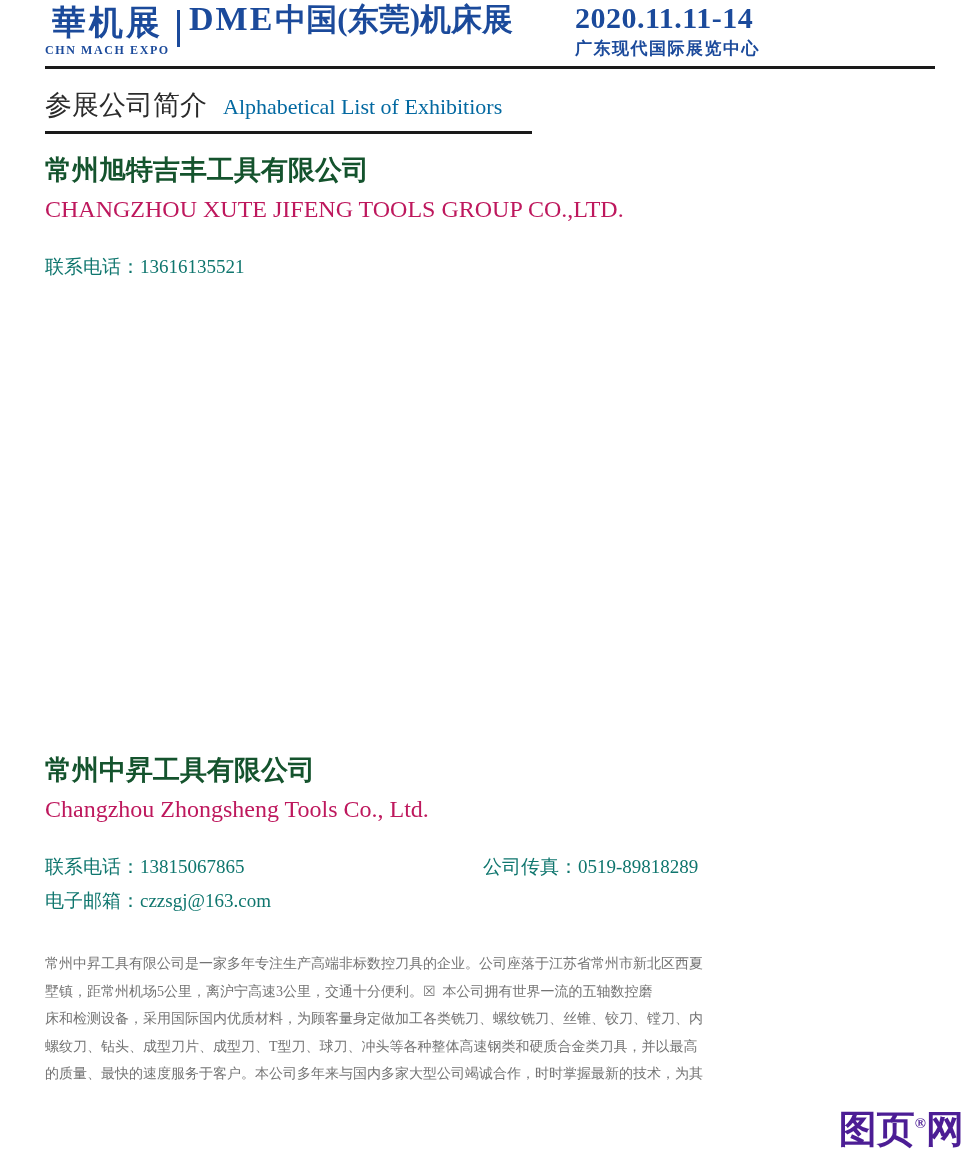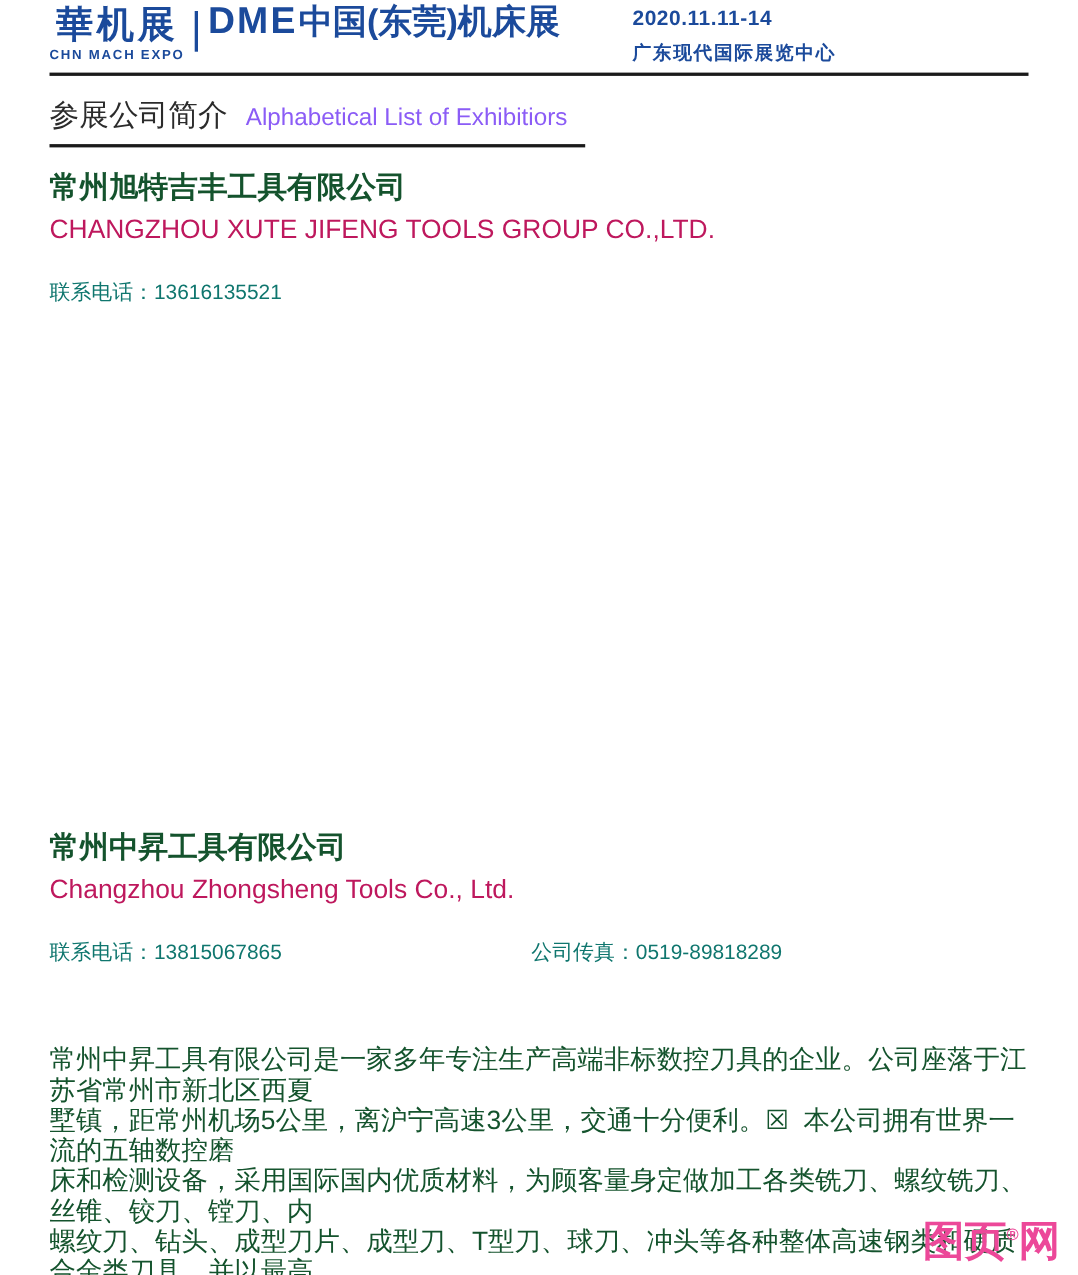--- a/index.html
+++ b/index.html
@@ -1,53 +1,53 @@
 <!DOCTYPE html>
 <html><head>
 <meta charset="utf-8">
 <style>
   * { margin:0; padding:0; box-sizing:border-box; }
   html,body { background:#ffffff; }
   body { font-family:"Liberation Sans","DejaVu Sans",sans-serif; }
-  .page { position:relative; width:980px; height:1159px; background:#ffffff; overflow:hidden; }
+  .page { position:relative; width:980px; height:1159px; background:#ffffff; overflow:hidden;font-family:Liberation Serif, serif; }
 
   
   .hdr-left { position:absolute; left:45px; top:5px; text-align:center; color:#1b4a9b; }
   .hdr-left .logo-cn { font-size:34px; font-weight:900; line-height:36px; letter-spacing:3px; }
   .hdr-left .logo-sub { font-size:12px; font-weight:700; letter-spacing:1.6px; margin-top:2px; }
   .vsep { position:absolute; left:177px; top:10px; width:3px; height:37px; background:#1b4a9b; }
   .hdr-main { position:absolute; left:189px; top:1px; color:#1b4a9b; }
   .hdr-main .brand-top { font-size:31px; font-weight:800; line-height:36px; white-space:nowrap; }
   .hdr-main .dme { font-weight:900; font-size:34px; letter-spacing:2px; margin-right:1px; }
   .hdr-main .brand-sub { font-size:16px; font-weight:600; margin-top:1px; letter-spacing:0.3px; white-space:nowrap; }
   .hdr-right { position:absolute; left:575px; top:1px; color:#1b4a9b; }
-  .hdr-right .date { font-size:19px; font-weight:800; line-height:34px; letter-spacing:0.5px; white-space:nowrap; }
+  .hdr-right .date { font-size:30px; font-weight:800; line-height:34px; letter-spacing:0.5px; white-space:nowrap; }
   .hdr-right .venue { font-size:17px; font-weight:600; margin-top:2px; letter-spacing:1.5px; white-space:nowrap; }
 
   .top-rule { position:absolute; left:45px; top:66px; width:890px; height:3px; background:#1a1a1a; }
 
   
   .section-title { position:absolute; left:45px; top:88px; display:inline-block; padding-bottom:9px; border-bottom:3px solid #1a1a1a; min-width:487px; }
   .st-cn { font-size:27px; color:#2b2b2b; line-height:34px; }
-  .st-en { font-size:22px; color:#8b5cf6; margin-left:12px; }
+  .st-en { font-size:22px; color:#0369a1; margin-left:12px; }
 
   
   .company { position:absolute; left:45px; width:892px; }
   .company-0 { top:152px; }
   .company-1 { top:752px; }
   .name-cn { font-size:27px; font-weight:700; color:#14532d; line-height:36px; }
   .name-en { font-size:24px; font-weight:400; color:#be185d; line-height:30px; margin-top:6px; }
   .contacts { position:relative; margin-top:26px; }
   .contact-col { position:absolute; top:0; left:0; }
   .contact-col.right { left:438px; }
   .contacts { height:68px; }
   .contact-line { font-size:19px; color:#0f766e; line-height:34px; white-space:nowrap; }
 
   .desc { margin-top:32px; }
-  .desc-line { font-size:24px; color:#14532d; line-height:27.5px; white-space:pre-wrap; }
+  .desc-line { font-size:14px; color:#737373; line-height:27.5px; white-space:pre-wrap; }
 
   
   .watermark { position:absolute; right:16px; bottom:8px; font-size:38px; font-weight:700; line-height:1.1; white-space:nowrap; }
   .watermark .reg { font-size:15px; vertical-align:super; line-height:0; }
 </style>
 </head>
 <body>
 
 <div class="page">
 
@@ -84,32 +84,33 @@
       </div>
     </div>
   </div>
 
   <div class="company company-1">
     <div class="name-cn">常州中昇工具有限公司</div>
     <div class="name-en">Changzhou Zhongsheng Tools Co., Ltd.</div>
     <div class="contacts">
       <div class="contact-col left">
         <div class="contact-line">联系电话：13815067865</div>
+        <div class="contact-line">电子邮箱：czzsgj@163.com</div>
       </div>
       <div class="contact-col right">
         <div class="contact-line">公司传真：0519-89818289</div>
       </div>
     </div>
     <div class="desc">
       <div class="desc-line">常州中昇工具有限公司是一家多年专注生产高端非标数控刀具的企业。公司座落于江苏省常州市新北区西夏</div>
       <div class="desc-line">墅镇，距常州机场5公里，离沪宁高速3公里，交通十分便利。☒  本公司拥有世界一流的五轴数控磨</div>
       <div class="desc-line">床和检测设备，采用国际国内优质材料，为顾客量身定做加工各类铣刀、螺纹铣刀、丝锥、铰刀、镗刀、内</div>
       <div class="desc-line">螺纹刀、钻头、成型刀片、成型刀、T型刀、球刀、冲头等各种整体高速钢类和硬质合金类刀具，并以最高</div>
       <div class="desc-line">的质量、最快的速度服务于客户。本公司多年来与国内多家大型公司竭诚合作，时时掌握最新的技术，为其</div>
 
     </div>
   </div>
 
-  <div class="watermark" style="color: #ec4899;">
+  <div class="watermark" style="color: #4c1d95;">
     <span>图页</span><span class="reg">®</span><span>网</span>
   </div>
 
 </div>
 
 </body></html>

